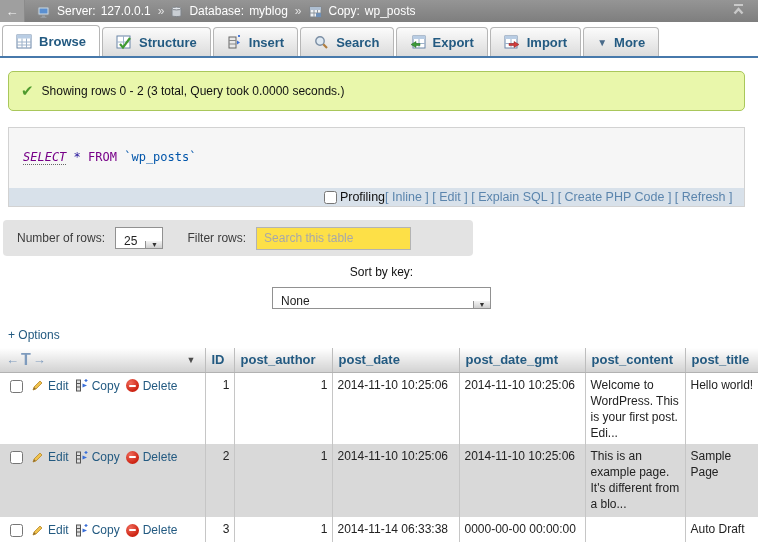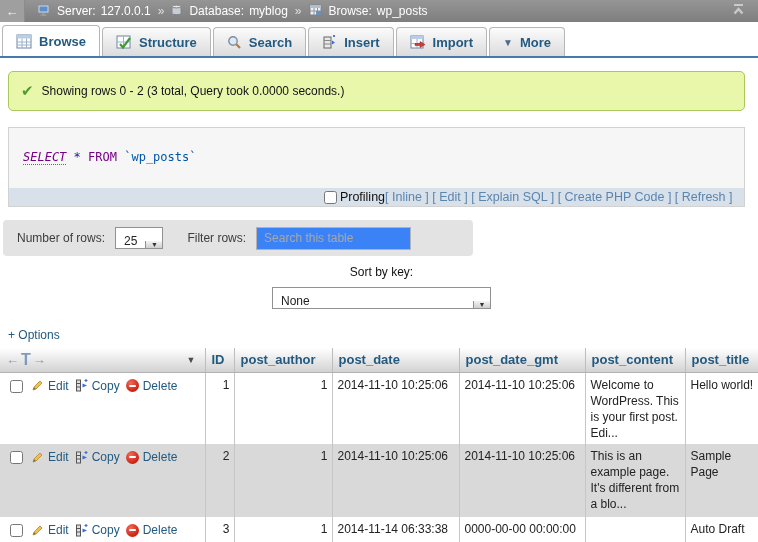--- a/index.html
+++ b/index.html
@@ -12,21 +12,21 @@
   
   .topbar {
     height:22px; background:linear-gradient(#959595,#7e7e7e); color:#fff;
     display:flex; align-items:center; font-size:12px;
   }
   .collapse-btn {
     width:25px; height:22px; background:#9f9f9f; border-right:1px solid #8b8b8b;
     display:flex; align-items:center; justify-content:center; color:#f2f2f2; cursor:pointer;
     font-size:13px;
   }
-  .crumbs { display:flex; align-items:flex-start; gap:5px; margin-left:12px; flex:1; white-space:nowrap; }
+  .crumbs { display:flex; align-items:flex-end; gap:5px; margin-left:12px; flex:1; white-space:nowrap; }
   .crumb-sep { color:#e0e0e0; margin:0 2px; }
   .crumb-link { color:#fff; cursor:pointer; }
   .topbar-right { margin-right:12px; display:flex; align-items:center; }
   .crumb-ic { display:inline-flex; margin-right:2px; }
 
   
   .tabbar {
     height:36px; display:flex; align-items:flex-end; padding-left:2px;
     border-bottom:2px solid #4779ab; background:#fff;
   }
@@ -75,21 +75,21 @@
     display:inline-flex; align-items:flex-end; height:22px; border:1px solid #919191;
     background:#fff; cursor:pointer;
   }
   .xp-select .val { display:flex; align-items:center; padding:0 8px; color:#222; }
   .xp-select .btn {
     width:17px; border-left:1px solid #919191; background:linear-gradient(#f4f4f4,#cfcfcf);
     display:flex; align-items:center; justify-content:center; font-size:7px; color:#333;
   }
   .filter-input {
     width:155px; height:23px; border:1px solid #b3b3b3; padding:0 7px;
-    font-family:"Liberation Sans", sans-serif; font-size:12px; color:#333; background:#3b82f6;
+    font-family:"Liberation Sans", sans-serif; font-size:12px; color:#333; background:#fde047;
   }
   .filter-input::placeholder { color:#a8a8a8; }
   .sort-row { margin:9px 0 0 5px; display:flex; align-items:center; gap:8px; color:#111;flex-direction:column; }
   .sort-select { width:219px; }
   .options-link { margin:19px 0 6px 8px; color:#235a81; cursor:pointer; width:70px; }
 
   
   table.results { border-collapse:collapse; table-layout:fixed; width:758px; font-size:12px; }
   table.results col.c-act { width:205px; }
   table.results col.c-id { width:29px; }
@@ -157,21 +157,21 @@
     <span class="crumb-ic">
       <svg width="13" height="12" viewBox="0 0 13 12">
           <rect x="1" y="1" width="11" height="10" fill="#eef1f4" stroke="#7f848a"></rect>
           <rect x="1" y="1" width="11" height="3" fill="#aebfd2"></rect>
           <line x1="1" y1="7" x2="12" y2="7" stroke="#8d949b"></line>
           <line x1="5" y1="4" x2="5" y2="11" stroke="#8d949b"></line>
           <line x1="8.5" y1="4" x2="8.5" y2="11" stroke="#8d949b"></line>
           <rect x="7" y="7" width="5" height="4" fill="#6f8fb5"></rect>
         </svg>
     </span>
-    <span>Browse:</span>
+    <span>Copy:</span>
     <span class="crumb-link">wp_posts</span>
   </div>
   <div class="topbar-right">
     <span>
       <svg width="15" height="13" viewBox="0 0 15 13">
           <path d="M3 2 H12" stroke="#c9c9c9" stroke-width="2"></path>
           <path d="M3.5 10.5 L7.5 6 L11.5 10.5" fill="none" stroke="#c9c9c9" stroke-width="2.4"></path>
         </svg>
     </span>
   </div>
@@ -193,34 +193,44 @@
     <svg width="16" height="15" viewBox="0 0 16 15">
         <rect x="1" y="1" width="13" height="12" fill="#fff" stroke="#6b86a8"></rect>
         <line x1="1" y1="7" x2="14" y2="7" stroke="#9db2ca"></line>
         <line x1="7.5" y1="1" x2="7.5" y2="13" stroke="#9db2ca"></line>
         <path d="M4 9 L7 12.5 L14 3" fill="none" stroke="#3f9a31" stroke-width="2.2"></path>
       </svg>
     <span>Structure</span>
   </div>
   <div class="tab">
     <svg width="15" height="15" viewBox="0 0 15 15">
-        <circle cx="6" cy="6" r="4.2" fill="#dfe9f2" stroke="#7b8ea4" stroke-width="1.4"></circle>
-        <line x1="9.3" y1="9.3" x2="13" y2="13" stroke="#b07d3e" stroke-width="2.2"></line>
-      </svg>
-    <span>Search</span>
-  </div>
-  <div class="tab">
-    <svg width="15" height="15" viewBox="0 0 15 15">
         <rect x="2" y="2" width="7" height="11" fill="#e8e8e8" stroke="#666"></rect>
         <line x1="2" y1="5.5" x2="9" y2="5.5" stroke="#888"></line>
         <line x1="2" y1="9" x2="9" y2="9" stroke="#888"></line>
         <path d="M13 7.5 L10 5.5 V9.5 Z" fill="#3a6fd8"></path>
         <path d="M11 1 h2 M12 0 v2" stroke="#3a6fd8" stroke-width="1.3"></path>
       </svg>
     <span>Insert</span>
+  </div>
+  <div class="tab">
+    <svg width="15" height="15" viewBox="0 0 15 15">
+        <circle cx="6" cy="6" r="4.2" fill="#dfe9f2" stroke="#7b8ea4" stroke-width="1.4"></circle>
+        <line x1="9.3" y1="9.3" x2="13" y2="13" stroke="#b07d3e" stroke-width="2.2"></line>
+      </svg>
+    <span>Search</span>
+  </div>
+  <div class="tab">
+    <svg width="16" height="15" viewBox="0 0 16 15">
+        <rect x="3" y="1" width="12" height="12" fill="#fff" stroke="#6b86a8"></rect>
+        <rect x="3" y="1" width="12" height="3" fill="#b9cde4"></rect>
+        <line x1="9" y1="4" x2="9" y2="13" stroke="#9db2ca"></line>
+        <line x1="3" y1="8.5" x2="15" y2="8.5" stroke="#9db2ca"></line>
+        <path d="M1 9.5 L6 6.5 V8.5 H10 V10.5 H6 V12.5 Z" fill="#3d9a38" stroke="#1f6d1f" stroke-width="0.5"></path>
+      </svg>
+    <span>Export</span>
   </div>
   <div class="tab">
     <svg width="16" height="15" viewBox="0 0 16 15">
         <rect x="1" y="1" width="12" height="12" fill="#fff" stroke="#6b86a8"></rect>
         <rect x="1" y="1" width="12" height="3" fill="#b9cde4"></rect>
         <line x1="7" y1="4" x2="7" y2="13" stroke="#9db2ca"></line>
         <line x1="1" y1="8.5" x2="13" y2="8.5" stroke="#9db2ca"></line>
         <path d="M15 9.5 L10 6.5 V8.5 H5 V10.5 H10 V12.5 Z" fill="#d03b3b" stroke="#8f1f1f" stroke-width="0.5"></path>
       </svg>
     <span>Import</span>

